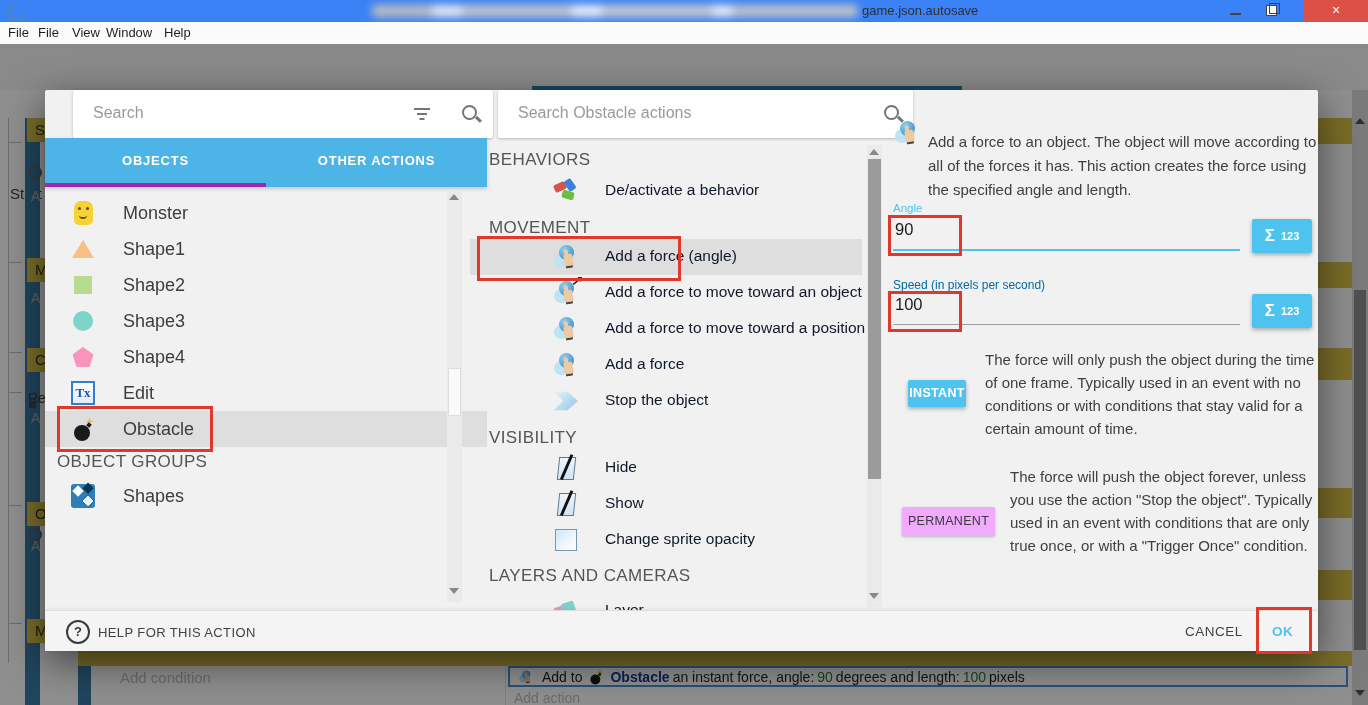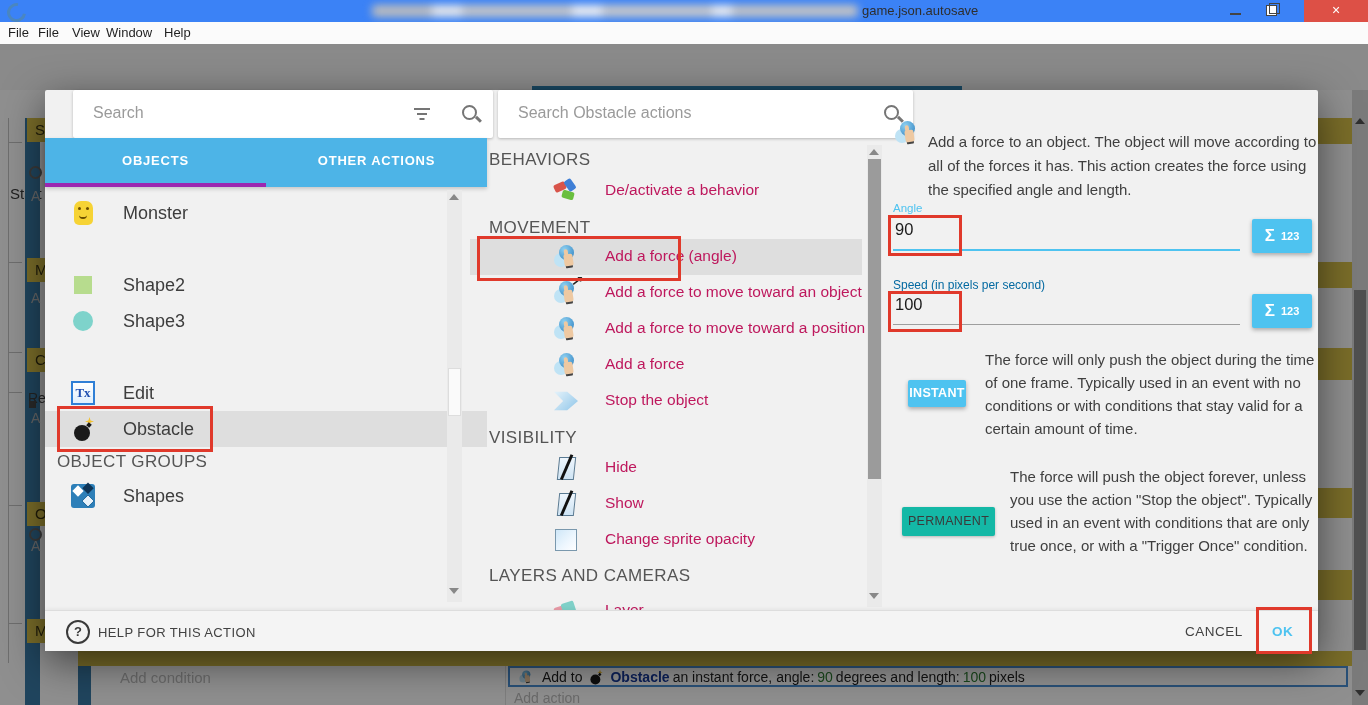--- a/index.html
+++ b/index.html
@@ -117,21 +117,21 @@
 
   .obj-row{position:absolute;left:0;width:442px;height:36px;}
   .obj-row.sel{background:#dedede;}
   .row-icon{position:absolute;left:25px;top:5px;width:26px;height:26px;display:flex;align-items:center;justify-content:center;}
   .obj-label{position:absolute;left:78px;top:8px;font-size:18px;color:#3d3d3d;}
   .list-header{position:absolute;font-size:17px;color:#555;letter-spacing:.4px;}
 
   .act-row{position:absolute;left:425px;width:392px;height:36px;}
   .act-row.sel{background:#dedede;}
   .act-icon{position:absolute;left:83px;top:5px;width:26px;height:26px;display:flex;align-items:center;justify-content:center;}
-  .act-label{position:absolute;left:135px;top:8px;font-size:15.5px;color:#be185d;white-space:nowrap;}
+  .act-label{position:absolute;left:135px;top:8px;font-size:15.5px;color:#0f172a;white-space:nowrap;}
   .mid-list{position:absolute;left:425px;top:48px;width:415px;height:472px;overflow:hidden;}
 
   .scrollbar{position:absolute;width:15px;background:#eaeaea;}
   .sb-thumb{position:absolute;left:1px;width:13px;background:#fafafa;border:1px solid #ddd;box-sizing:border-box;}
   .sb-thumb.dark{background:#9b9b9b;border:none;}
   .sb-up{left:2px;border-bottom-color:#888;}
   .sb-dn{left:2px;border-top-color:#888;}
 
   
   .ic-monster{position:relative;width:19px;height:24px;background:#f6d335;border-radius:7px 7px 5px 5px;}
@@ -173,21 +173,21 @@
   
   .desc-text{position:absolute;left:883px;top:25px;width:400px;font-size:15px;line-height:24px;color:#3f3f3f;margin-top:15px;}
   .field-label{position:absolute;left:848px;font-size:11.5px;}
   .field-value{position:absolute;left:850px;font-size:16.5px;color:#1a1a1a;}
   .underline{position:absolute;left:848px;width:347px;}
   .sigma-btn{position:absolute;left:1207px;width:60px;height:34px;background:#4ec3f0;border-radius:2px;box-shadow:0 2px 4px rgba(0,0,0,.3);color:#fff;display:flex;align-items:center;justify-content:center;gap:6px;}
   .sigma-btn .sg{font-size:17px;font-weight:bold;}
   .sigma-btn .n123{font-size:11px;font-weight:bold;}
   .para{position:absolute;font-size:15px;line-height:23px;color:#3f3f3f;}
   .btn-instant{position:absolute;left:863px;top:290px;width:58px;height:27px;background:#4ec3f0;border-radius:2px;box-shadow:0 2px 4px rgba(0,0,0,.3);color:#fff;font-size:12.5px;font-weight:bold;text-align:center;line-height:27px;letter-spacing:.3px;}
-  .btn-permanent{position:absolute;left:857px;top:417px;width:93px;height:29px;background:#14b8a6;border-radius:2px;box-shadow:0 1px 3px rgba(0,0,0,.25);color:#3a3a3a;font-size:12.5px;text-align:center;line-height:29px;letter-spacing:.3px;}
+  .btn-permanent{position:absolute;left:857px;top:417px;width:93px;height:29px;background:#f0abfc;border-radius:2px;box-shadow:0 1px 3px rgba(0,0,0,.25);color:#3a3a3a;font-size:12.5px;text-align:center;line-height:29px;letter-spacing:.3px;}
 
   .dlg-footer{position:absolute;left:0;top:520px;width:1273px;height:40px;background:#f4f4f4;border-top:1px solid #ddd;box-shadow:0 -1px 4px rgba(0,0,0,.06);}
   .help-icon{position:absolute;left:21px;top:9px;width:20px;height:20px;border:2px solid #3a3a3a;border-radius:50%;color:#3a3a3a;font-size:13px;font-weight:bold;text-align:center;line-height:20px;}
   .help-label{position:absolute;left:53px;top:14px;font-size:13px;color:#424242;letter-spacing:.4px;}
   .btn-cancel{position:absolute;left:1140px;top:13px;font-size:13.5px;color:#424242;letter-spacing:.5px;}
   .btn-ok{position:absolute;left:1227px;top:13px;font-size:13.5px;color:#4ec3f0;letter-spacing:.5px;font-weight:bold;}
 
   
   .anno{position:absolute;border:3px solid #e0392b;z-index:30;pointer-events:none;}
 </style>
@@ -311,31 +311,43 @@
       <div class="tab" style="left:221px">OTHER ACTIONS</div>
       <div class="tab-indicator"></div>
     </div>
 
     <div class="obj-row" style="top:105px">
       <span class="row-icon">
           <span class="ic-monster"></span>
         </span>
       <span class="obj-label">Monster</span>
     </div>
+    <div class="obj-row" style="top:141px">
+      <span class="row-icon">
+          <span class="ic-tri"></span>
+        </span>
+      <span class="obj-label">Shape1</span>
+    </div>
     <div class="obj-row" style="top:177px">
       <span class="row-icon">
           <span class="ic-sq"></span>
         </span>
       <span class="obj-label">Shape2</span>
     </div>
     <div class="obj-row" style="top:213px">
       <span class="row-icon">
           <span class="ic-ci"></span>
         </span>
       <span class="obj-label">Shape3</span>
+    </div>
+    <div class="obj-row" style="top:249px">
+      <span class="row-icon">
+          <span class="ic-pe"></span>
+        </span>
+      <span class="obj-label">Shape4</span>
     </div>
     <div class="obj-row" style="top:285px">
       <span class="row-icon">
           <span class="ic-tx">Tx</span>
         </span>
       <span class="obj-label">Edit</span>
     </div>
     <div class="obj-row sel" style="top:321px">
       <span class="row-icon">
           <span class="ic-bomb">

